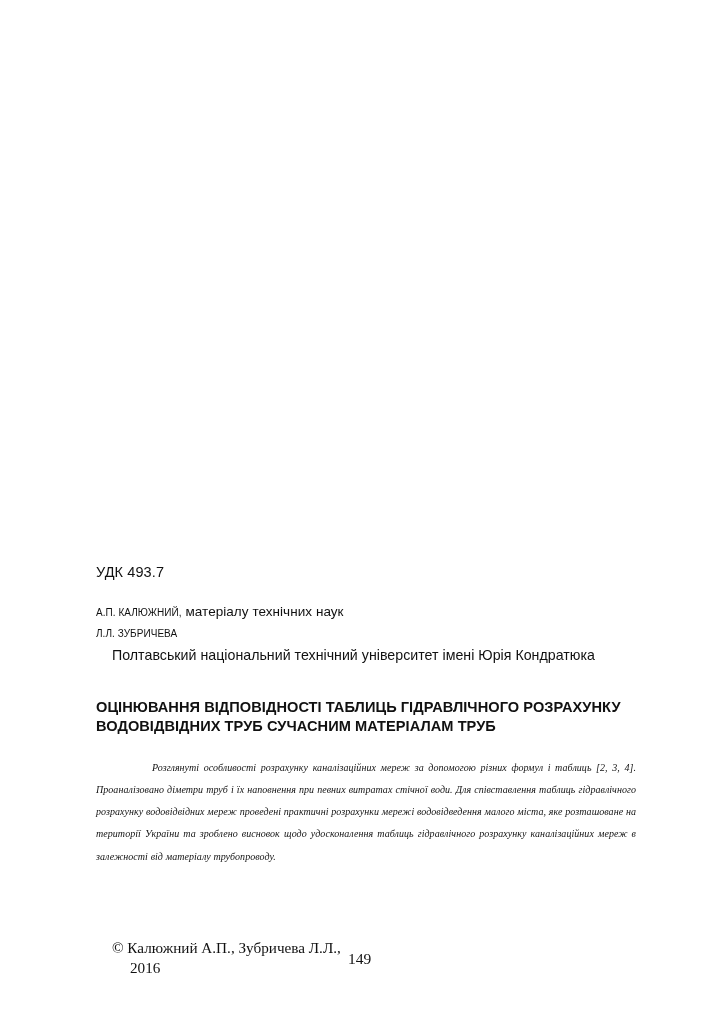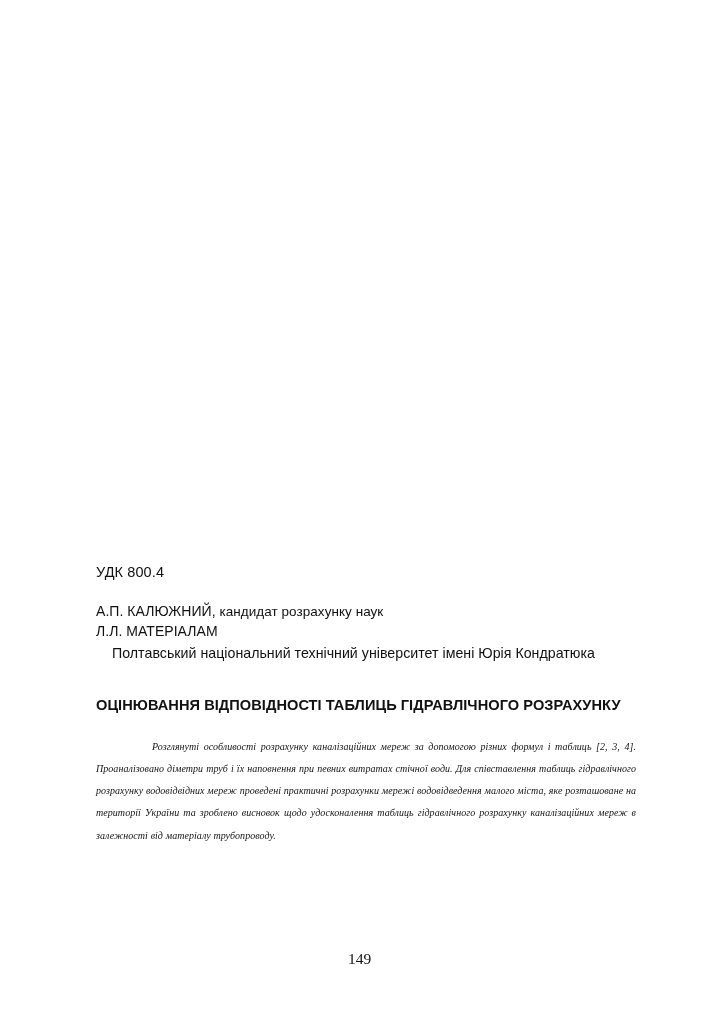--- a/index.html
+++ b/index.html
@@ -50,21 +50,21 @@
 
   .author-line {
     font-size: 14px;
     line-height: 19.5px;
     letter-spacing: 0.05px;
     margin: 0;
     white-space: nowrap;
   }
 
   .author-name {
-    font-size: 14px;
+    font-size: 10px;
   }
 
   .author-degree {
     font-size: 13.5px;
   }
 
   .affiliation {
     font-size: 14.2px;
     line-height: 19.5px;
     letter-spacing: 0.02px;
@@ -139,40 +139,45 @@
 </style>
 </head>
 <body>
 
 <div class="page">
 
   <div class="blank-top"></div>
 
   <div class="content">
 
-    <p class="udk">УДК 800.4</p>
+    <p class="udk">УДК 493.7</p>
 
     <div class="authors">
       <p class="author-line">
-        <span class="author-name">А.П. КАЛЮЖНИЙ,</span><span class="author-degree"> кандидат розрахунку наук</span>
+        <span class="author-name">А.П. КАЛЮЖНИЙ,</span><span class="author-degree"> матеріалу технічних наук</span>
       </p>
       <p class="author-line">
-        <span class="author-name">Л.Л. МАТЕРІАЛАМ</span><span class="author-degree"></span>
+        <span class="author-name">Л.Л. ЗУБРИЧЕВА</span><span class="author-degree"></span>
       </p>
     </div>
 
     <p class="affiliation">Полтавський національний технічний університет імені Юрія Кондратюка</p>
 
     <h1 class="title">
       <span class="title-line">ОЦІНЮВАННЯ ВІДПОВІДНОСТІ ТАБЛИЦЬ ГІДРАВЛІЧНОГО РОЗРАХУНКУ</span>
+      <span class="title-line">ВОДОВІДВІДНИХ ТРУБ СУЧАСНИМ МАТЕРІАЛАМ ТРУБ</span>
     </h1>
 
     <p class="abstract">Розглянуті особливості розрахунку каналізаційних мереж за допомогою різних формул і таблиць [2, 3, 4]. Проаналізовано діметри труб і їх наповнення при певних витратах стічної води. Для співставлення таблиць гідравлічного розрахунку водовідвідних мереж проведені практичні розрахунки мережі водовідведення малого міста, яке розташоване на території України та зроблено висновок щодо удосконалення таблиць гідравлічного розрахунку каналізаційних мереж в залежності від матеріалу трубопроводу.</p>
 
   </div>
 
   <div class="footer">
     <div class="footer-row">
+      <p class="copyright">
+        <span>© Калюжний А.П., Зубричева Л.Л.,</span>
+        <span class="copyright-year">2016</span>
+      </p>
       <p class="page-number">149</p>
     </div>
   </div>
 
 </div>
 
 </body></html>

